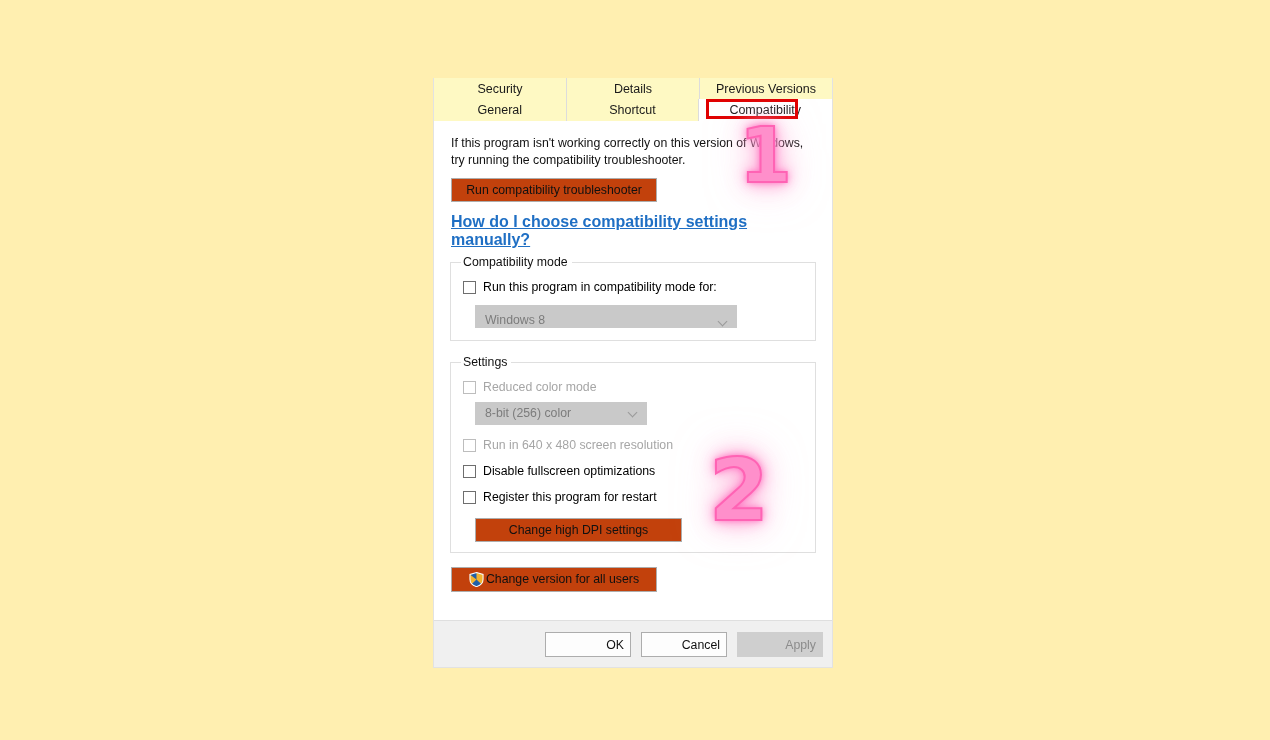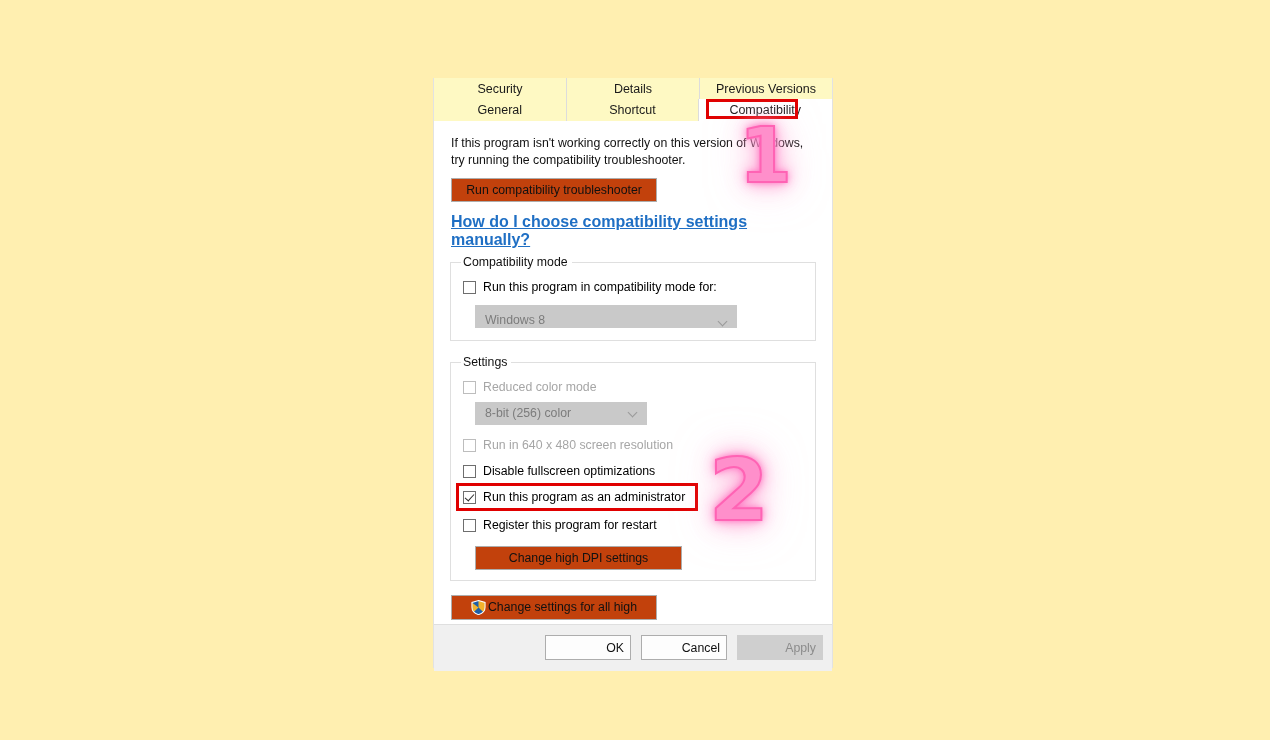--- a/index.html
+++ b/index.html
@@ -383,43 +383,38 @@
         <div class="cbrow disabled">
           <span class="cbbox"></span>
           <span class="cblabel">Run in 640 x 480 screen resolution</span>
         </div>
 
         <div class="cbrow">
           <span class="cbbox"></span>
           <span class="cblabel">Disable fullscreen optimizations</span>
         </div>
 
-        <div class="cbrow" style="margin-bottom:11px;">
-          <span class="cbbox checked"></span>
-          <span class="cblabel">Run this program as an administrator</span>
-          <span id="admin-highlight"></span>
-        </div>
 
         <div class="cbrow">
           <span class="cbbox"></span>
           <span class="cblabel">Register this program for restart</span>
         </div>
 
         <button class="btn" id="change-dpi-button">Change high DPI settings</button>
       </div>
     </div>
 
     <button class="btn" id="change-all-users-button">
       <svg class="shield" viewBox="0 0 16 16">
         <path d="M8 0.6 L15 2.6 L15 7.6 C15 11.6 11.8 14.4 8 15.6 C4.2 14.4 1 11.6 1 7.6 L1 2.6 Z" fill="#1E5FA8"></path>
         <path d="M8 0.6 L15 2.6 L15 7.6 C15 9.6 14.2 11.3 13 12.7 L8 8 Z" fill="#F2B32E"></path>
         <path d="M1 7.6 C1 9.6 1.8 11.3 3 12.7 L8 8 L1 2.6 Z" fill="#F2B32E"></path>
         <path d="M8 0.6 L15 2.6 L15 7.6 C15 11.6 11.8 14.4 8 15.6 C4.2 14.4 1 11.6 1 7.6 L1 2.6 Z" fill="none" stroke="#FFFFFF" stroke-width="1.1"></path>
       </svg>
-      <span>Change settings for all high</span>
+      <span>Change version for all users</span>
     </button>
   </div>
 
   <div class="dlg-footer">
     <button class="footer-btn">OK</button>
     <button class="footer-btn">Cancel</button>
     <button class="footer-btn disabled">Apply</button>
   </div>
 </div>
 

